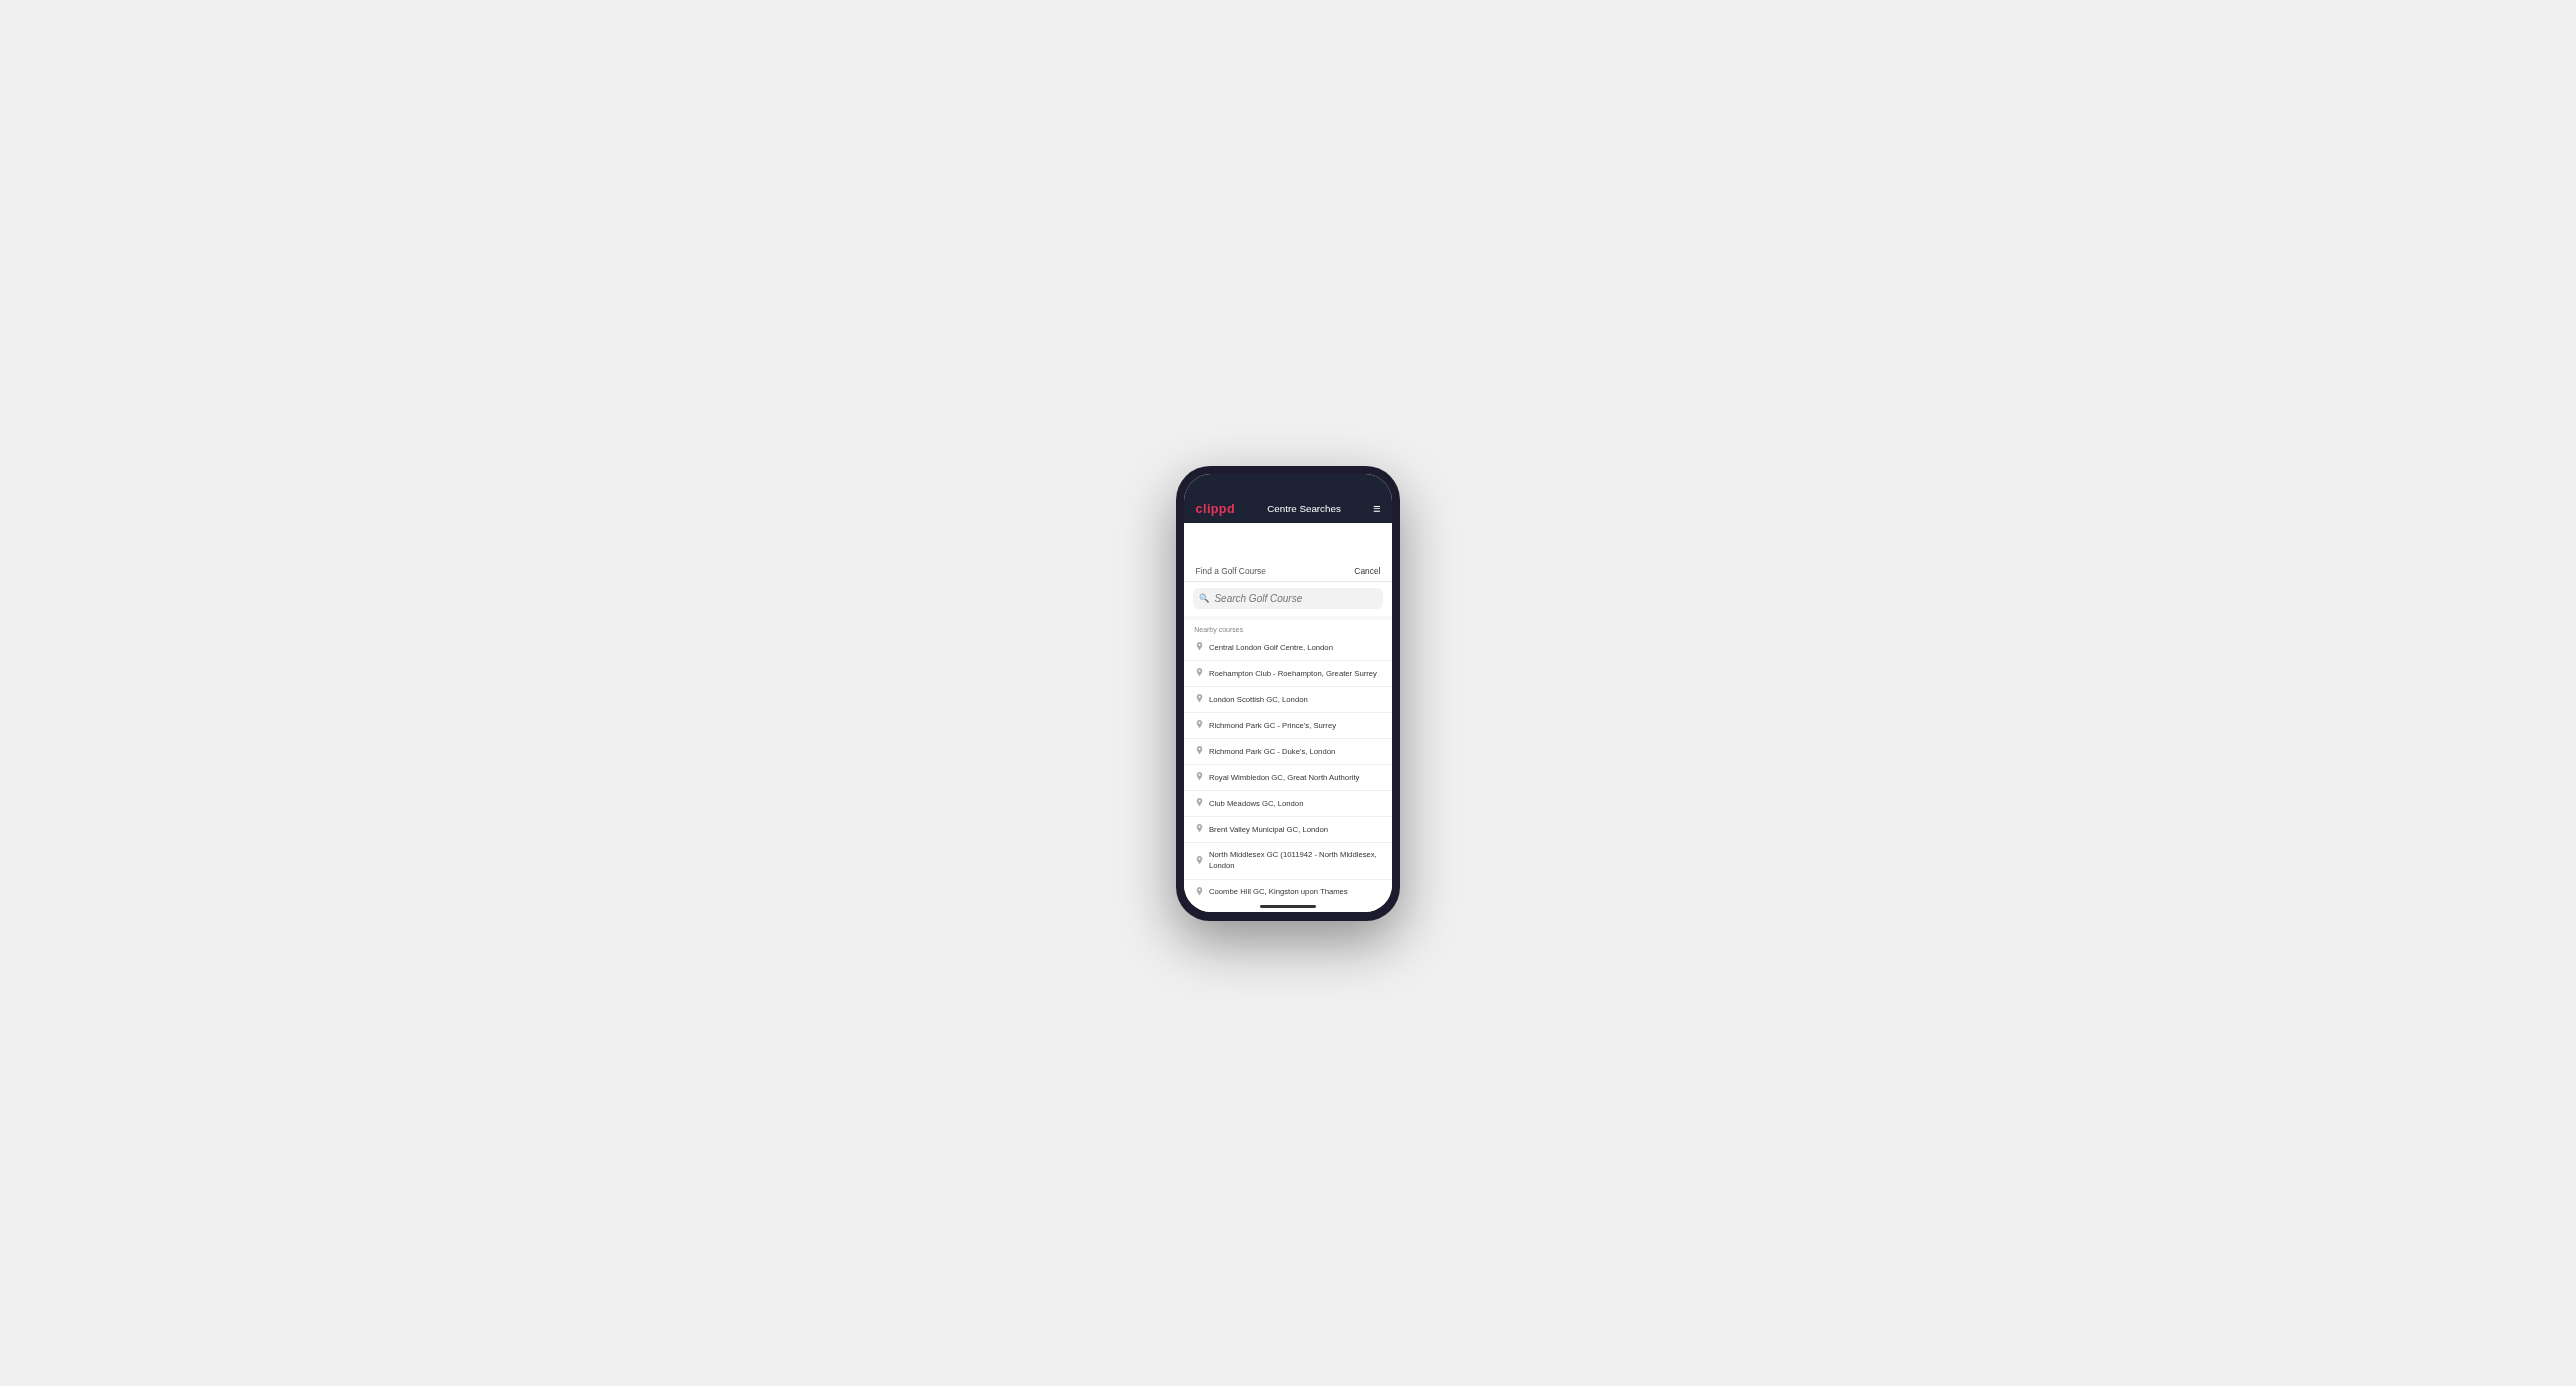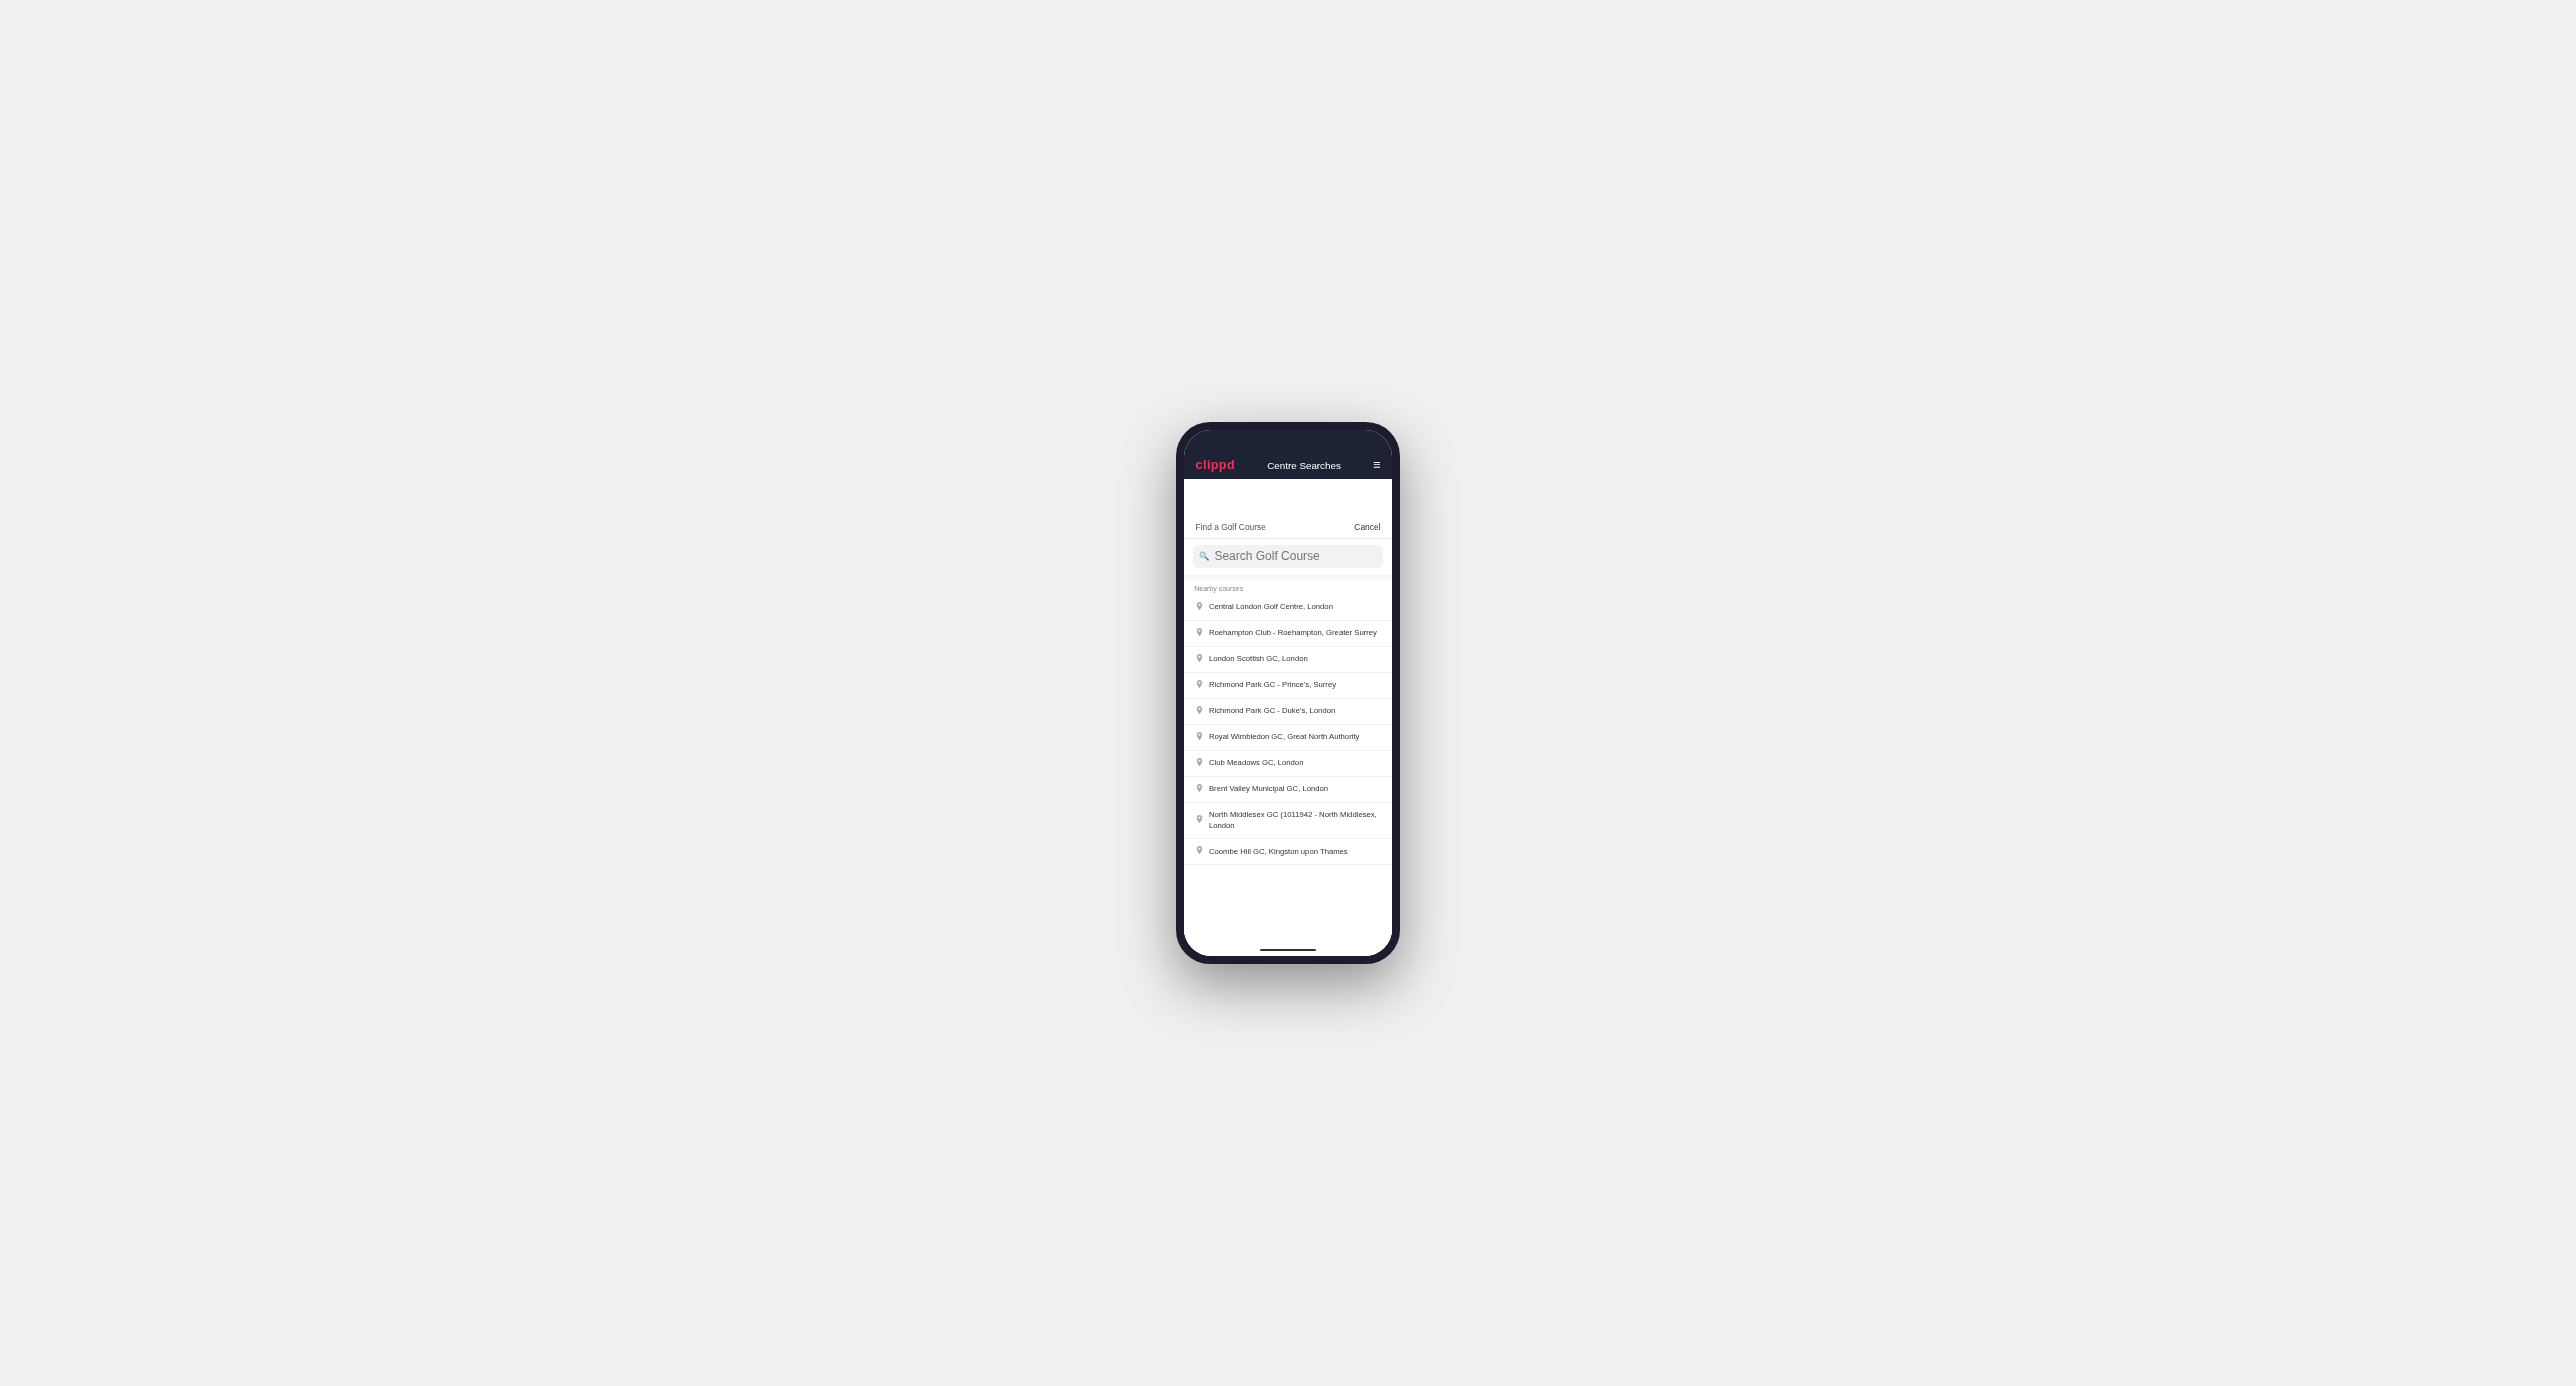--- a/index.html
+++ b/index.html
@@ -7,21 +7,21 @@
       background: #f0f0f0;
       display: flex;
       justify-content: center;
       align-items: center;
       min-height: 100vh;
       font-family: -apple-system, BlinkMacSystemFont, 'Segoe UI', sans-serif;
     }
 
     .phone-outer {
       width: 224px;
-      height: 542px;
+      height: 455px;
       background: #1c1c2e;
       border-radius: 34px;
       padding: 8.4px;
       box-shadow: 0 21px 56px rgba(0,0,0,0.4);
       position: relative;
     }
 
     .phone-inner {
       width: 100%;
       height: 100%;
@@ -122,23 +122,24 @@
 
     .search-icon {
       color: #aaa;
       font-size: 8.4px;
     }
 
     .search-input {
       background: transparent;
       border: none;
       outline: none;
-      font-size: 12px;
+      font-size: 10px;
       color: #999;
       width: 100%;
+      font-style: italic;
     }
 
     
     .nearby-section {
       background: #fff;
       margin-top: 4.2px;
       flex: 1;
     }
 
     .nearby-label {

